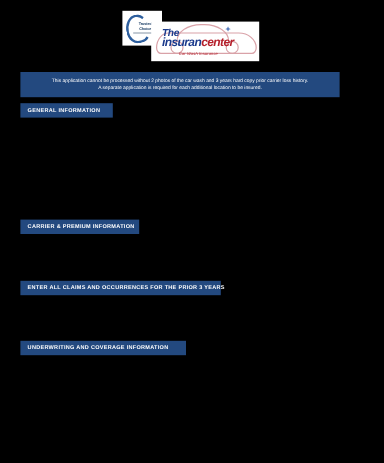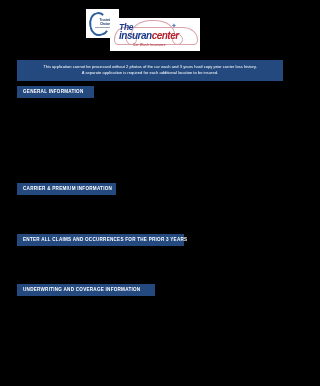--- a/index.html
+++ b/index.html
@@ -17,21 +17,21 @@
 
   #page {
     position: absolute;
     inset: 0;
     background: #000000;
   }
 
   
   .logo-band {
     position: absolute;
-    left: 0;
+    left: 16px;
     top: 0;
     width: 298px;
     height: 56px;
   }
 
   .logo-trusted {
     position: absolute;
     left: 86px;
     top: 9px;
     width: 33px;

